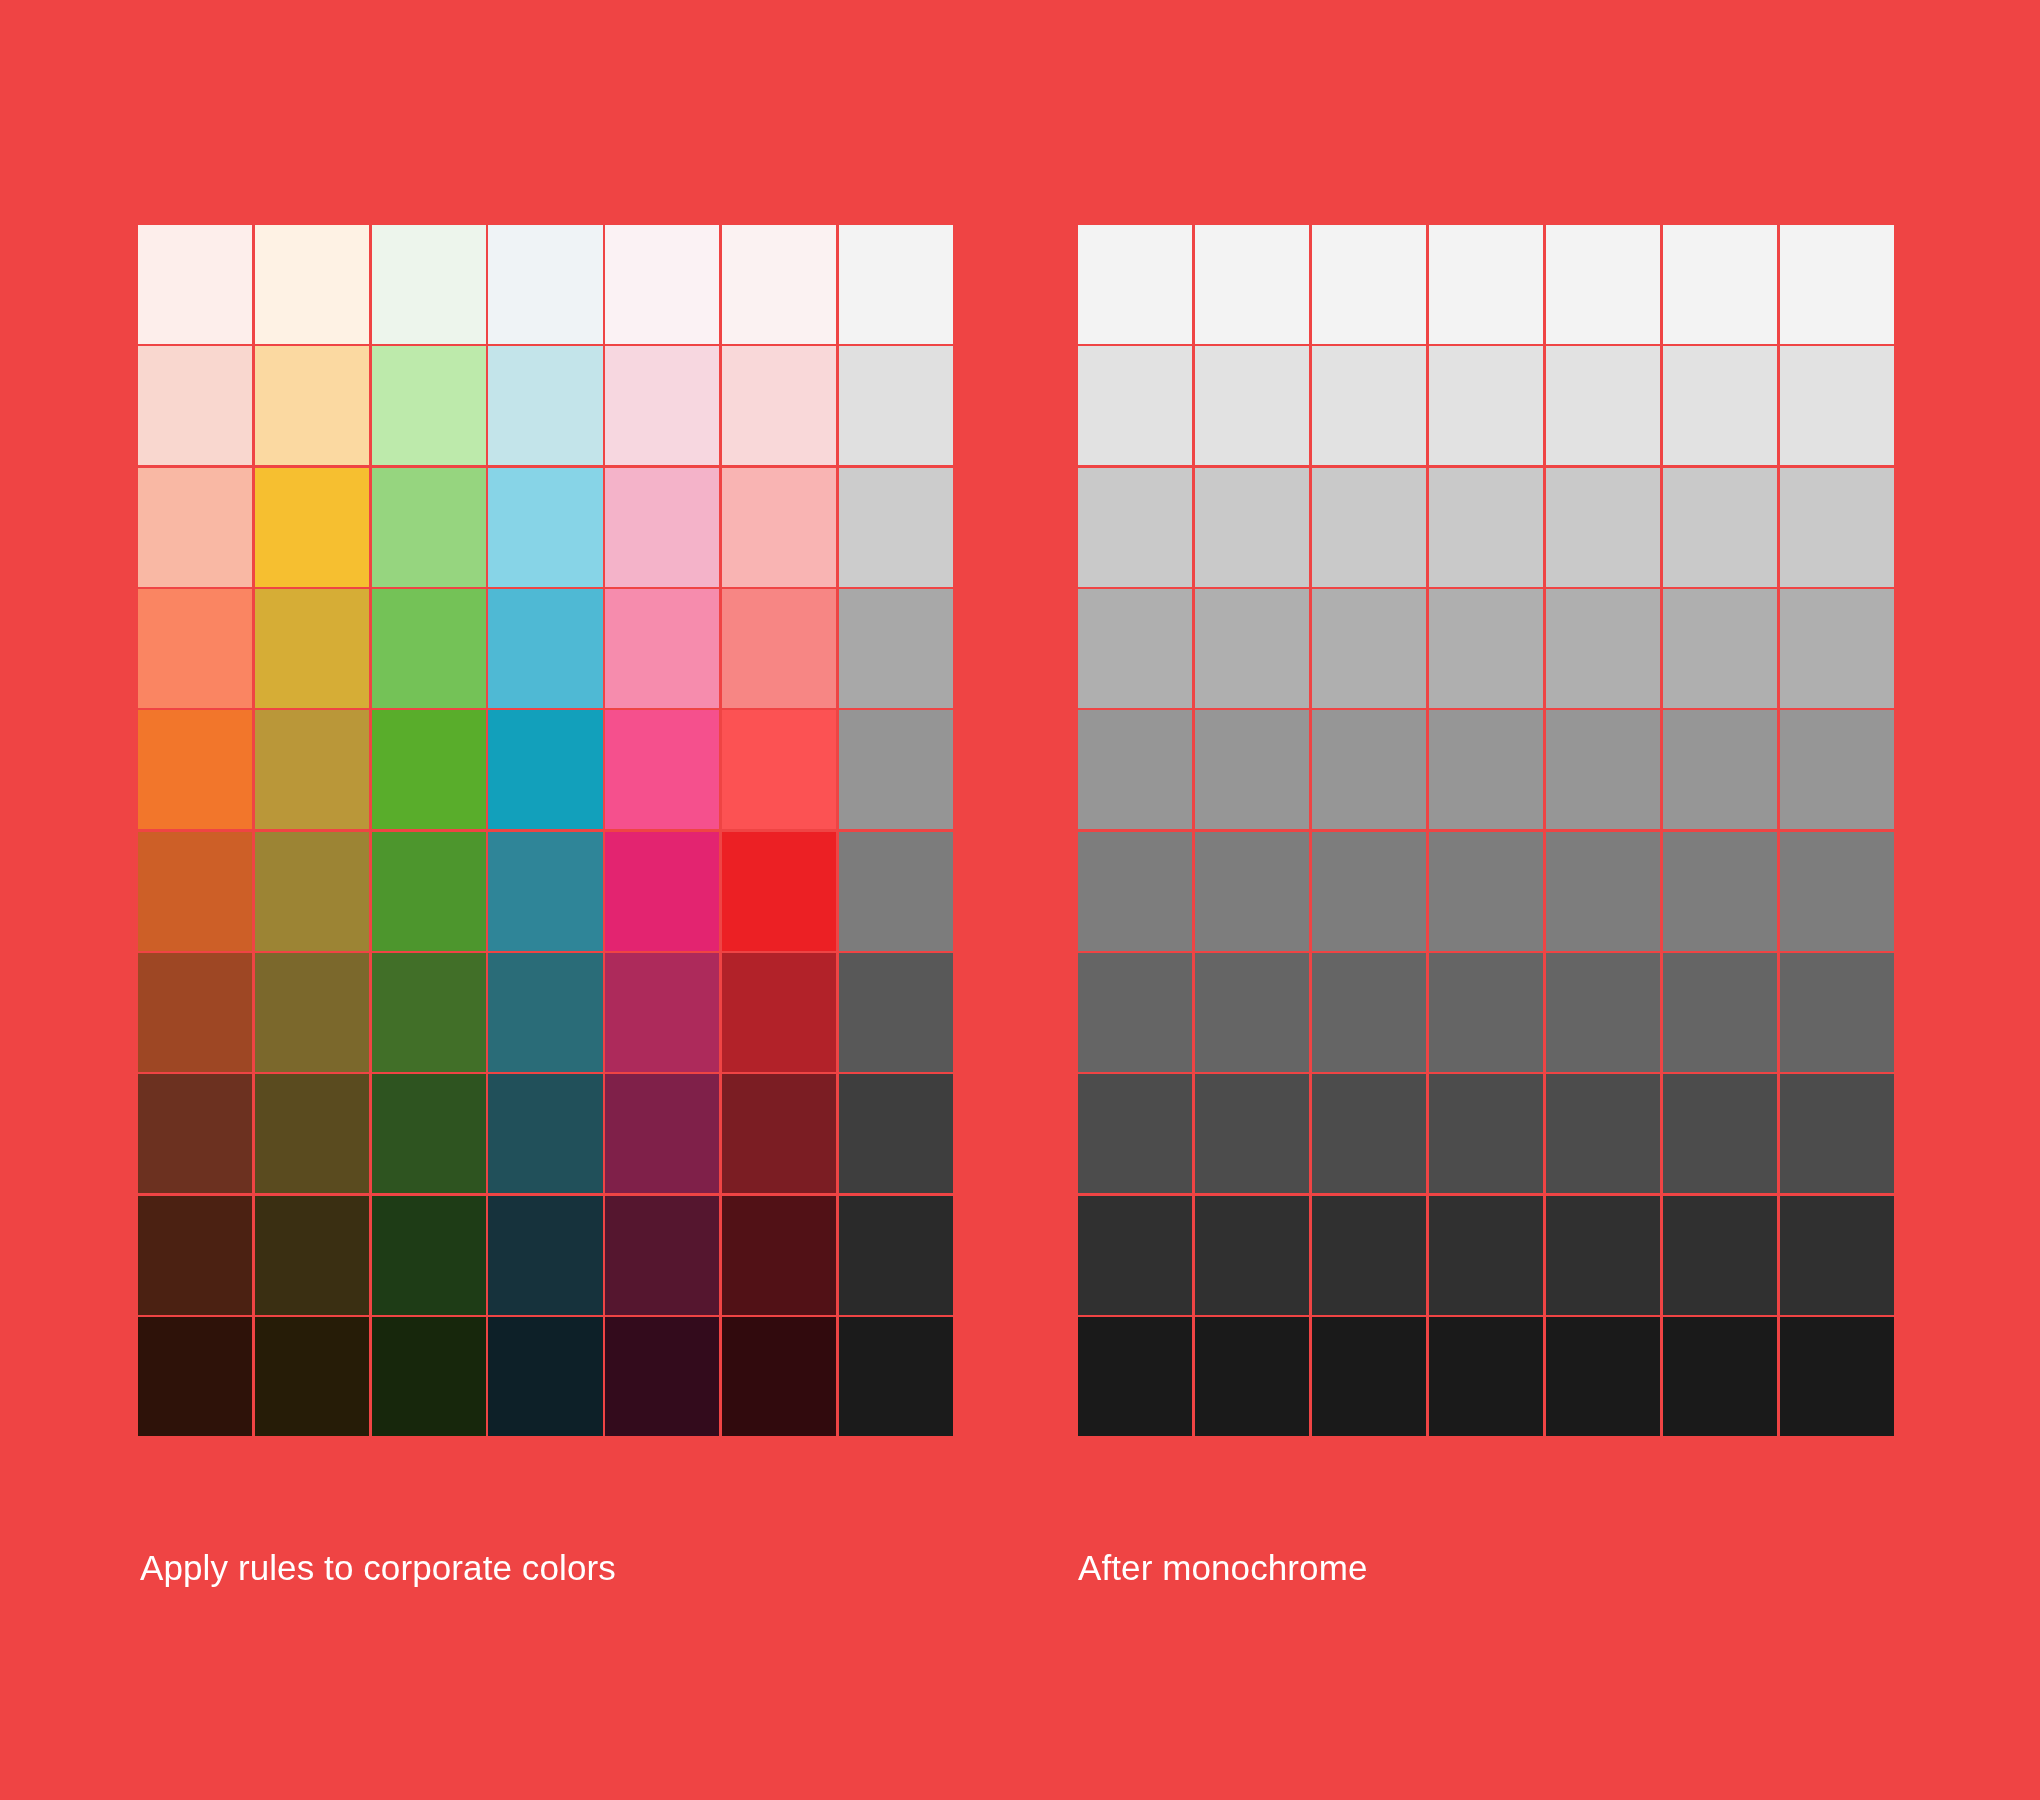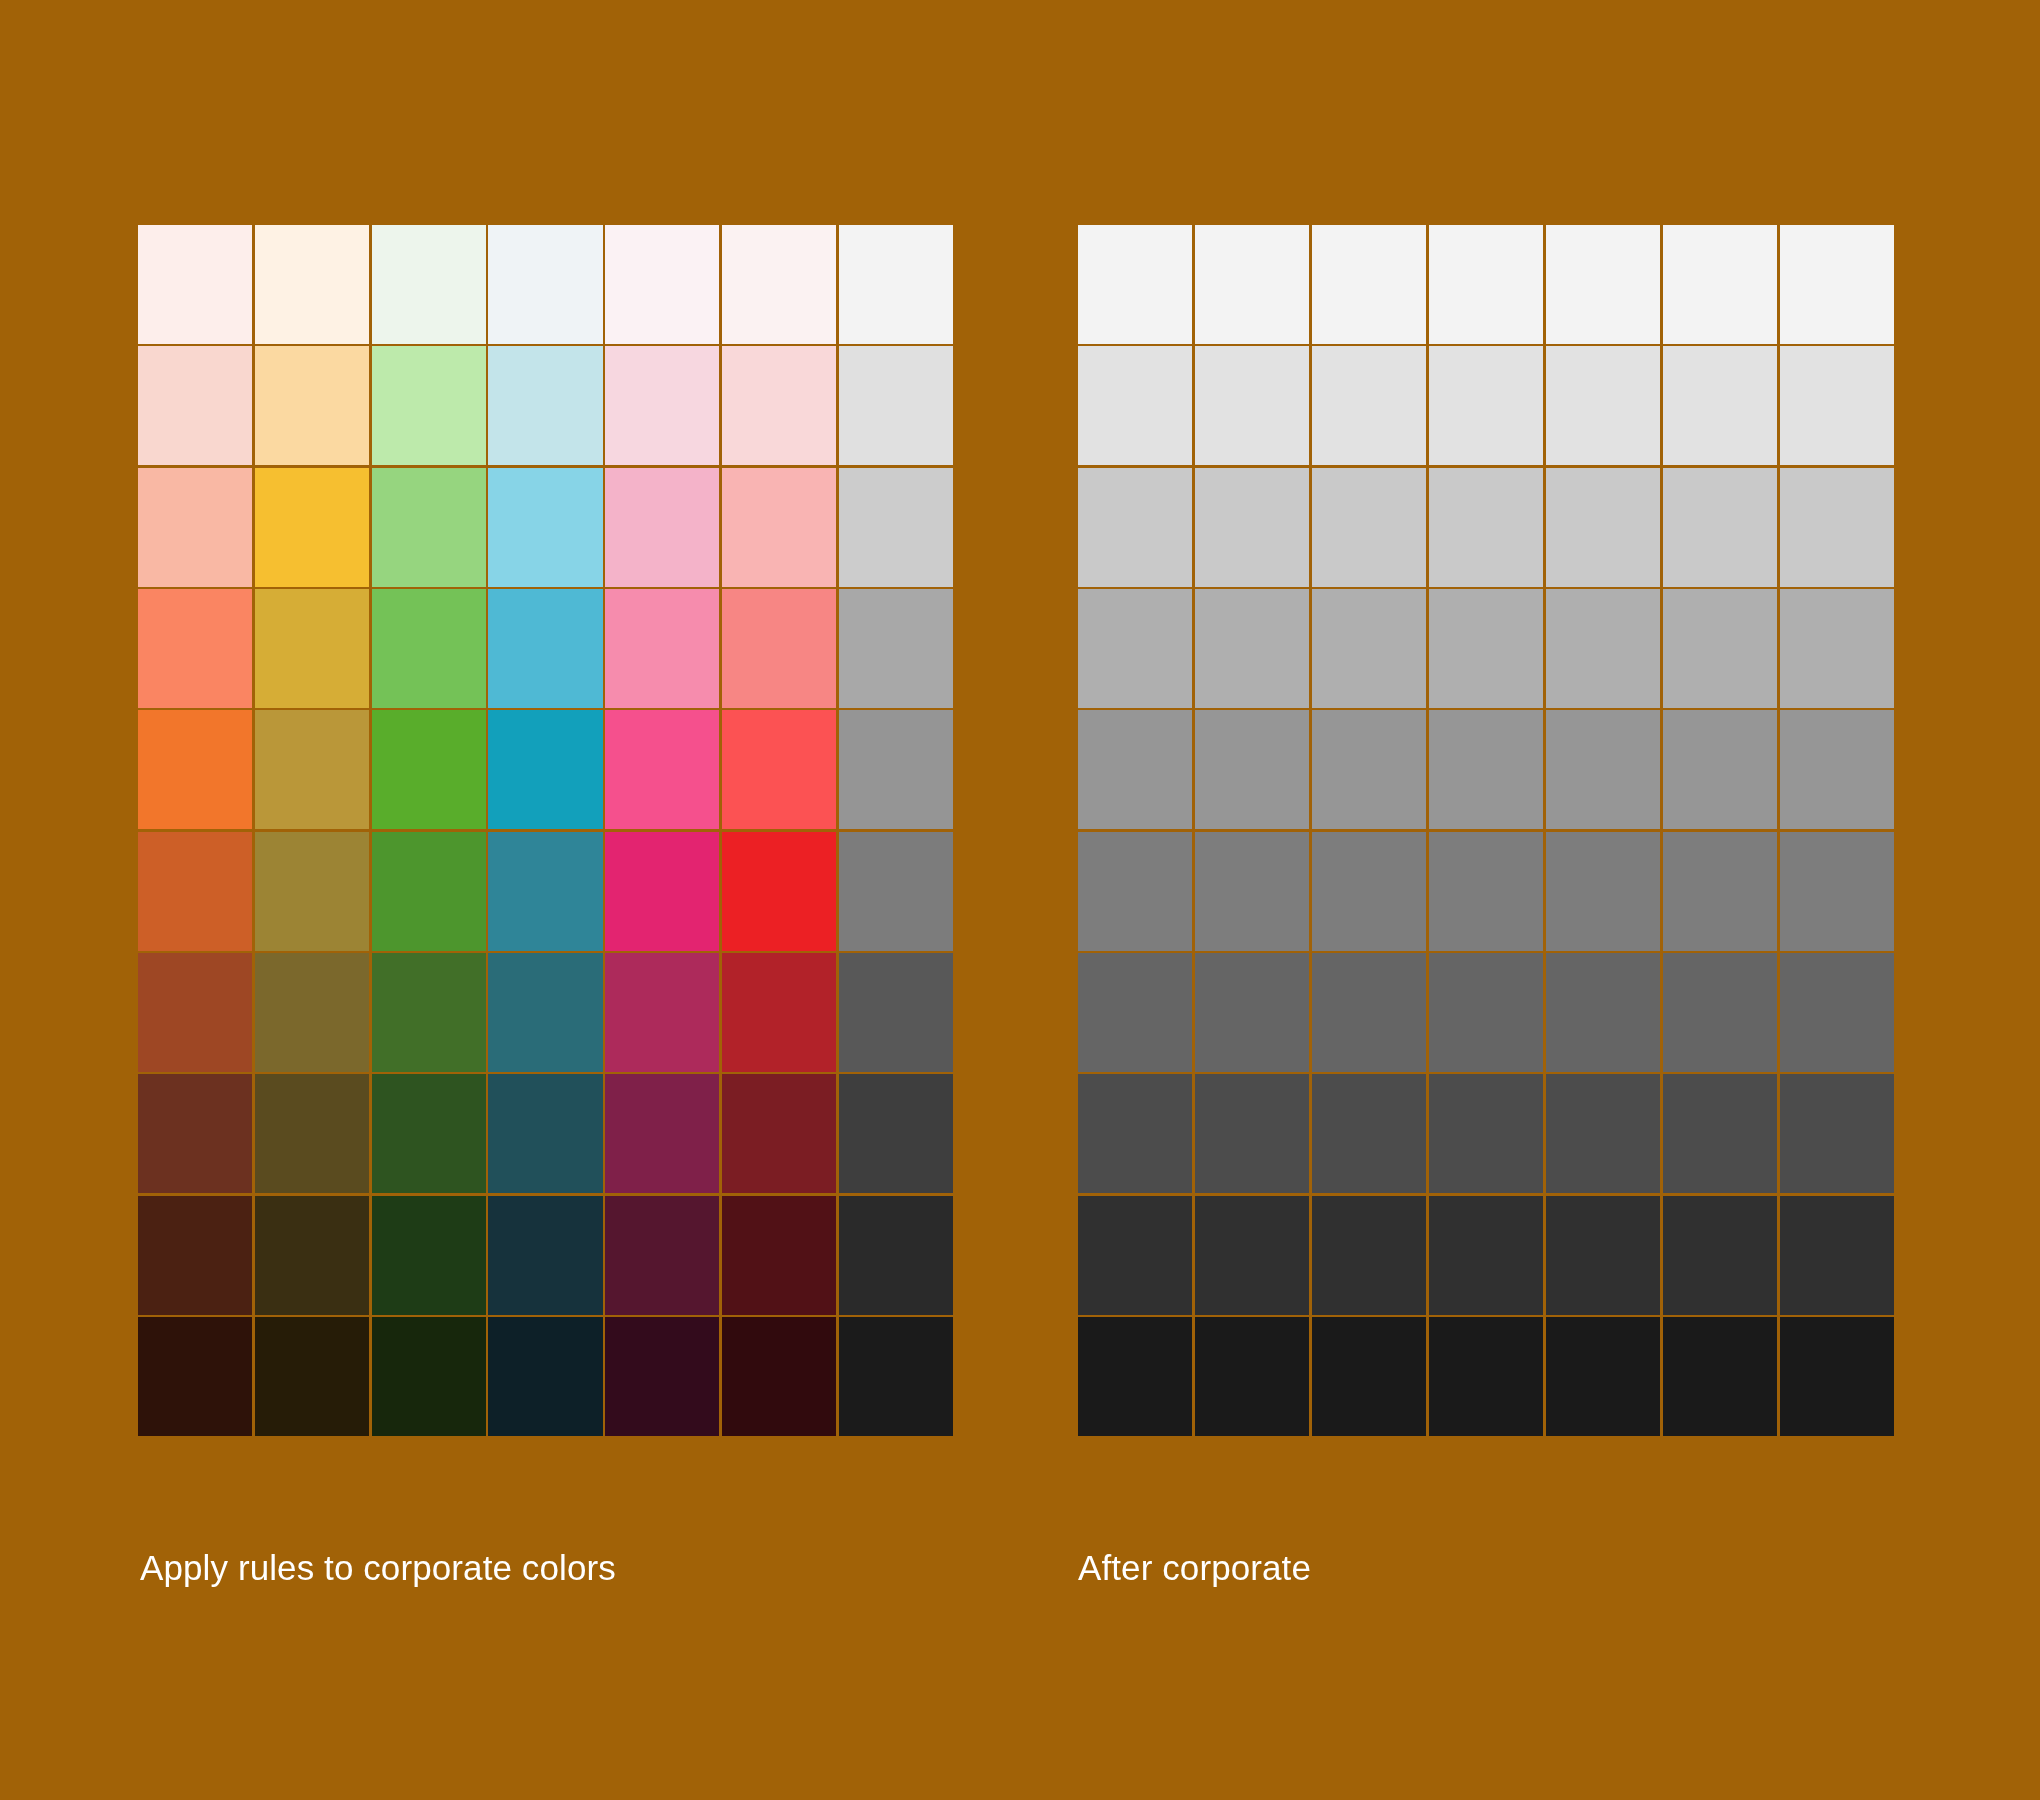--- a/index.html
+++ b/index.html
@@ -12,21 +12,21 @@
     width: 2041px;
     height: 1800px;
     position: relative;
     overflow: hidden;
     font-family: "Liberation Sans", sans-serif;
     -webkit-font-smoothing: antialiased;
   }
   .stage {
     position: absolute;
     inset: 0;
-    background: #a16207;
+    background: #ef4444;
   }
   .panel {
     position: absolute;
     display: flex;
     flex-direction: column;
   }
   .panel-left  { left: 138px;  top: 225px; width: 815px; height: 1211px; }
   .panel-right { left: 1078px; top: 225px; width: 816px; height: 1211px; }
 
   .swatch-grid {
@@ -205,16 +205,16 @@
         <div class="swatch" style="background: rgb(26, 26, 26);"></div>
         <div class="swatch" style="background: rgb(26, 26, 26);"></div>
         <div class="swatch" style="background: rgb(26, 26, 26);"></div>
         <div class="swatch" style="background: rgb(26, 26, 26);"></div>
         <div class="swatch" style="background: rgb(26, 26, 26);"></div>
       </div>
   </div>
 
   <div class="caption caption-left">Apply rules to corporate colors</div>
 
-  <div class="caption caption-right">After corporate</div>
+  <div class="caption caption-right">After monochrome</div>
 
 </div>
 
 
 </body></html>

